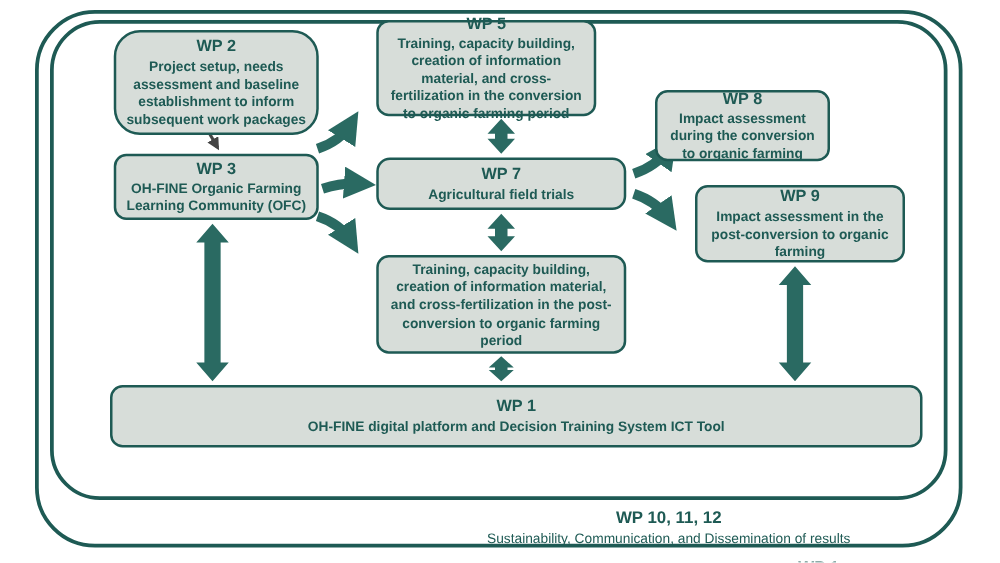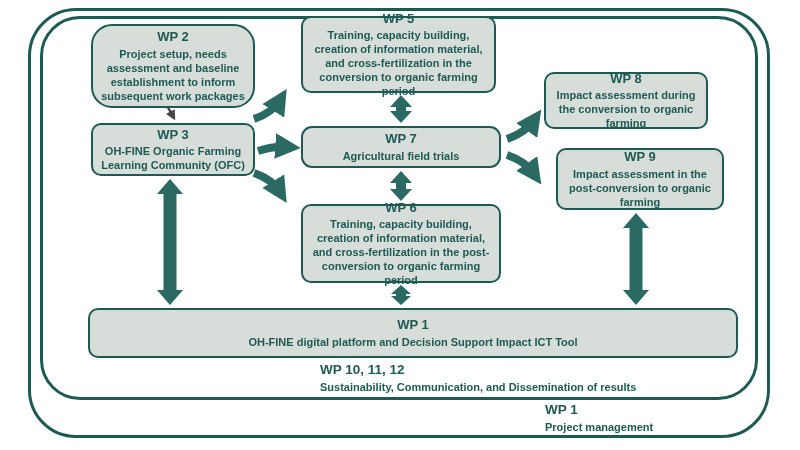--- a/index.html
+++ b/index.html
@@ -19,32 +19,32 @@
   .arrow-layer { position:absolute; left:0; top:0; width:800px; height:450px; pointer-events:none; }
   .box {
     position:absolute; box-sizing:border-box;
     background:#d7ddd9; border:2px solid #1e5a54; border-radius:10px;
     display:flex; flex-direction:column; justify-content:center;
     text-align:center; padding:3px 8px; color:#1e5a54;
   }
   .box-title { font-weight:bold; font-size:13px; line-height:1.2; }
   .box-body  { font-weight:bold; font-size:11px; line-height:1.28; margin-top:2px; }
   #wp2 { left:91px;  top:24px;  width:164px; height:84px;border-radius:21px; }
-  #wp5 { left:301px; top:16px;  width:195px; height:77px; }
-  #wp8 { left:544px; top:72px;  width:164px; height:57px; }
+  #wp5 { left:301px; top:16px;  width:176px; height:77px; }
+  #wp8 { left:524px; top:72px;  width:140px; height:57px; }
   #wp3 { left:91px;  top:123px; width:164px; height:53px;justify-content:center; }
   #wp7 { left:301px; top:126px; width:200px; height:42px;border-radius:11px; }
   #wp9 { left:556px; top:148px; width:168px; height:62px; }
   #wp6 { left:301px; top:204px; width:200px; height:79px; }
   #wp4 { left:88px;  top:308px; width:650px; height:50px; }
   .caption-block {
-    position:absolute; color:#1e5a54;
+    position:absolute; text-align:center; color:#1e5a54;margin-top:44px;
   }
   .caption-title { font-weight:bold; font-size:13.5px; line-height:1.2; }
-  .caption-body  { font-weight:bold; font-size:11px; line-height:1.3; margin-top:2px; }
+  .caption-body  { font-weight:normal; font-size:11px; line-height:1.3; margin-top:2px; }
   #wp101112 { left:320px; top:362px; width:430px; }
   #wp1      { left:545px; top:402px; width:220px; }
 </style>
 </head>
 <body>
 
 <div class="canvas">
 
   <div class="outer-frame"></div>
   <div class="inner-frame"></div>
@@ -99,27 +99,26 @@
     <div class="box-title">WP 7</div>
     <div class="box-body">Agricultural field trials</div>
   </div>
 
   <div class="box" id="wp9">
     <div class="box-title">WP 9</div>
     <div class="box-body">Impact assessment in the post-conversion to organic farming</div>
   </div>
 
   <div class="box" id="wp6">
-    <div class="box-title">WP 6</div>
     <div class="box-body">Training, capacity building, creation of information material, and cross-fertilization in the post-conversion to organic farming period</div>
   </div>
 
   <div class="box" id="wp4">
     <div class="box-title">WP 1</div>
-    <div class="box-body">OH-FINE digital platform and Decision Support Impact ICT Tool</div>
+    <div class="box-body">OH-FINE digital platform and Decision Training System ICT Tool</div>
   </div>
 
   <div class="caption-block" id="wp101112">
     <div class="caption-title">WP 10, 11, 12</div>
     <div class="caption-body">Sustainability, Communication, and Dissemination of results</div>
   </div>
 
   <div class="caption-block" id="wp1">
     <div class="caption-title">WP 1</div>
     <div class="caption-body">Project management</div>

